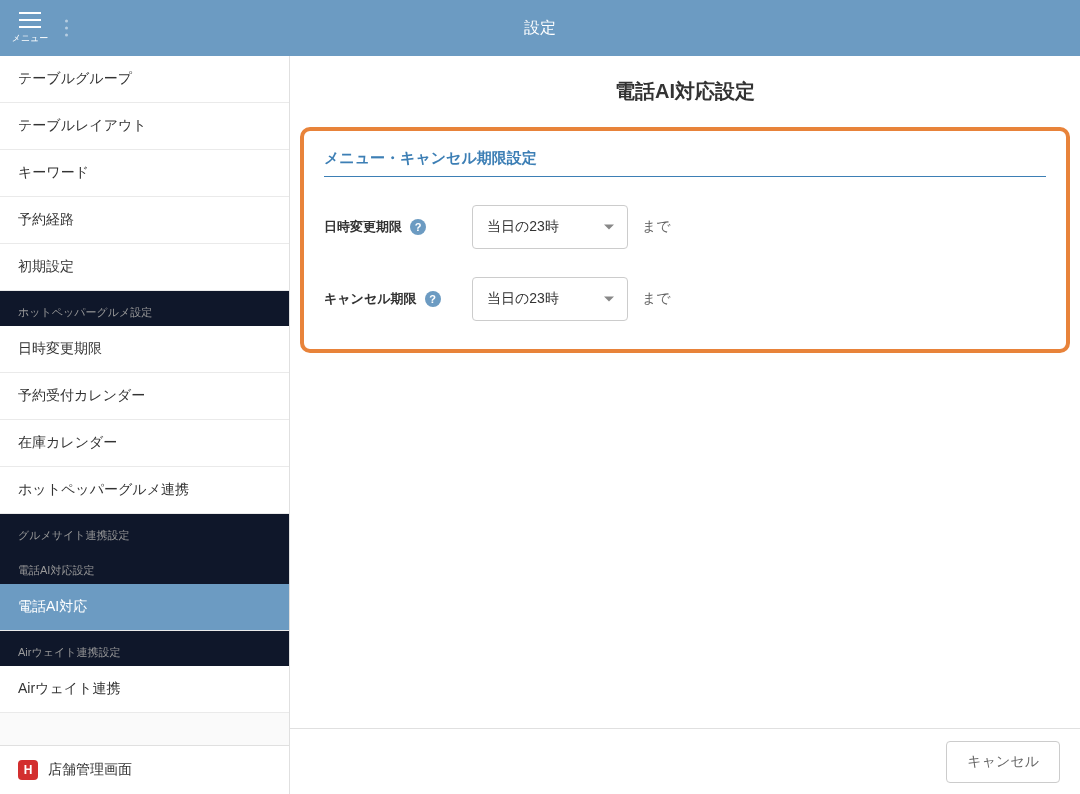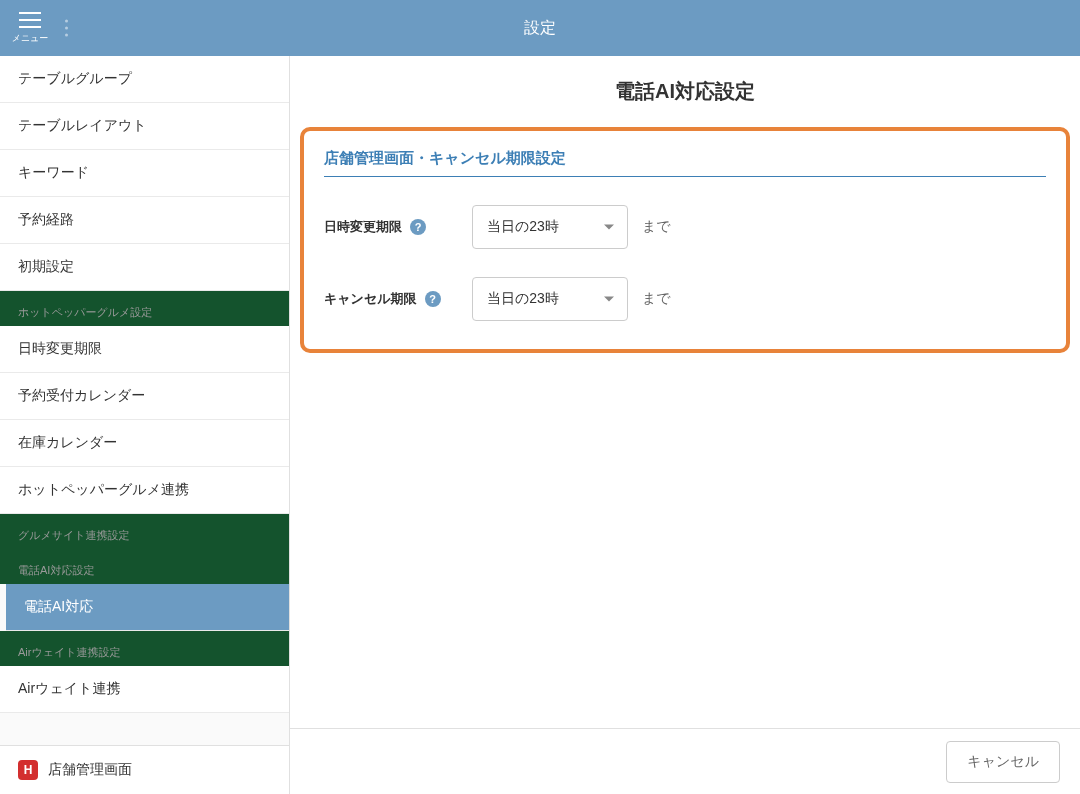--- a/index.html
+++ b/index.html
@@ -89,27 +89,26 @@
       padding: 14px 18px;
       font-size: 14px;
       color: #333;
       background: white;
       border-bottom: 1px solid #eaeaea;
       cursor: pointer;
     }
     .sidebar-item.active {
       background: #6c9bc2;
       color: white;
-      margin-left: 6px;
     }
     .sidebar-section-header {
       padding: 14px 18px 6px 18px;
       font-size: 11px;
       color: #999;
-      background: #14532d;
+      background: #0f172a;
     }
     .sidebar-footer {
       border-top: 1px solid #e0e0e0;
       padding: 14px 18px;
       background: white;
       display: flex;
       align-items: center;
       gap: 10px;
       cursor: pointer;
     }
@@ -305,21 +304,21 @@
       <div class="store-icon">H</div>
       <div class="sidebar-footer-label">店舗管理画面</div>
     </div>
   </div>
 
   <div class="main">
     <div class="main-content">
       <div class="page-title">電話AI対応設定</div>
 
       <div class="highlighted-section">
-        <div class="section-title">店舗管理画面・キャンセル期限設定</div>
+        <div class="section-title">メニュー・キャンセル期限設定</div>
 
         <div class="form-row">
           <div class="form-label-wrap">
             <span class="form-label">日時変更期限</span>
             <span class="help-icon">?</span>
           </div>
           <div class="select-wrap">
             <div class="select-box">
               <span>当日の23時</span>
             </div>

